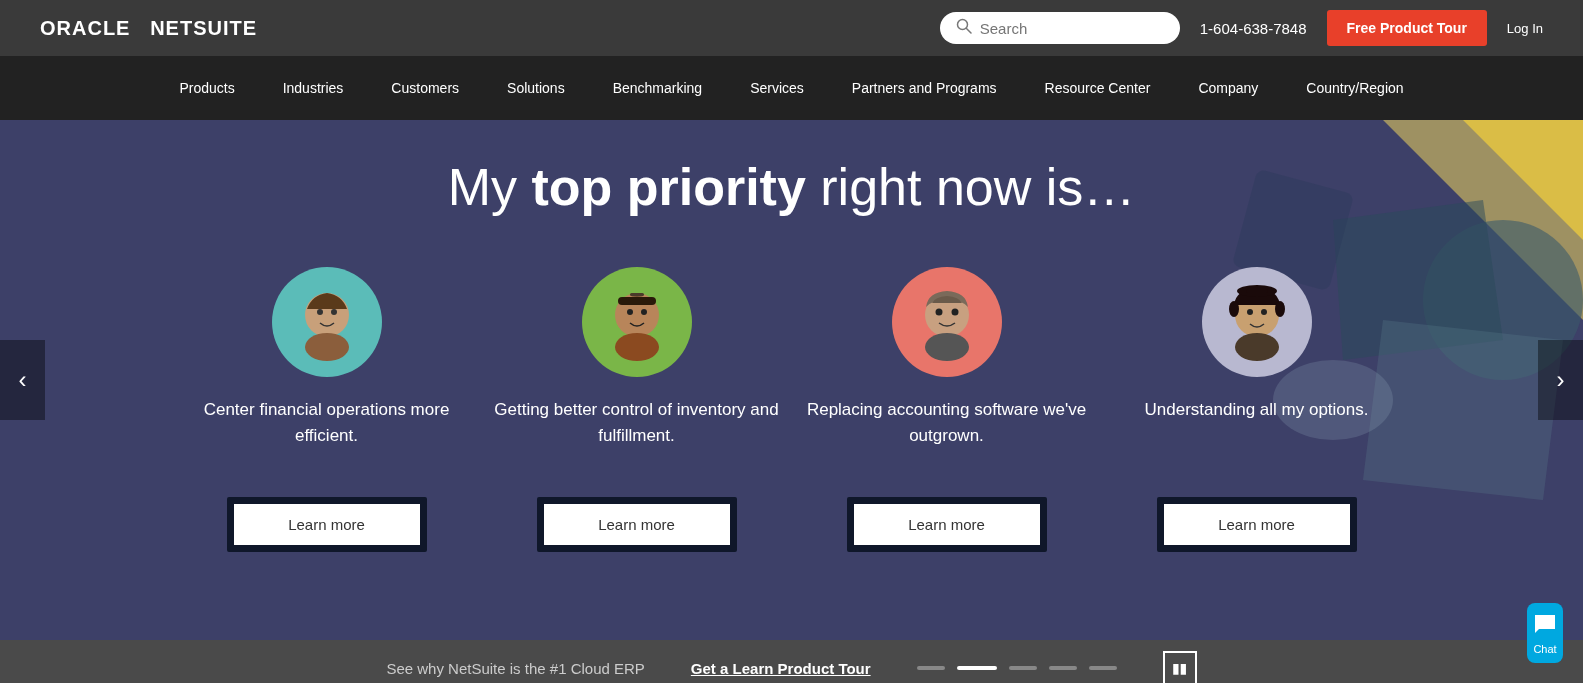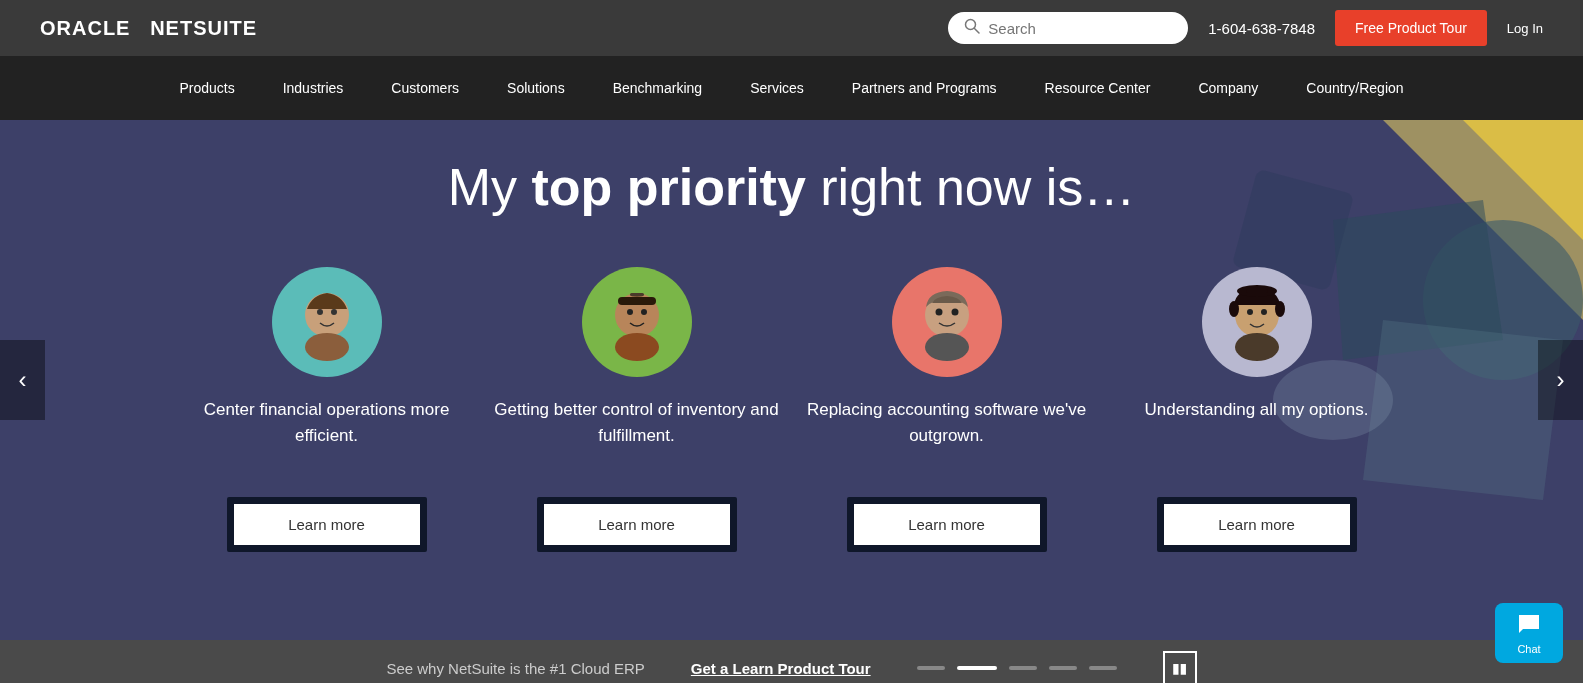--- a/index.html
+++ b/index.html
@@ -48,21 +48,21 @@
       color: white;
       font-size: 15px;
       white-space: nowrap;
     }
     .free-tour-btn {
       background: #e8402a;
       color: white;
       border: none;
       padding: 10px 20px;
       font-size: 14px;
-      font-weight: 400;
+      font-weight: 700;
       cursor: pointer;
       border-radius: 3px;
       white-space: nowrap;
     }
     .login-link {
       color: white;
       font-size: 13px;
       text-decoration: none;
       cursor: pointer;
     }
@@ -240,21 +240,21 @@
       font-size: 14px;
     }
 
     
     .chat-widget {
       position: fixed;
       bottom: 20px;
       right: 20px;
       background: #00a8e0;
       color: white;
-      width: 68px;
+      width: 36px;
       height: 60px;
       border-radius: 8px;
       display: flex;
       flex-direction: column;
       align-items: center;
       justify-content: center;
       cursor: pointer;
       font-size: 11px;
       z-index: 100;
       gap: 2px;

